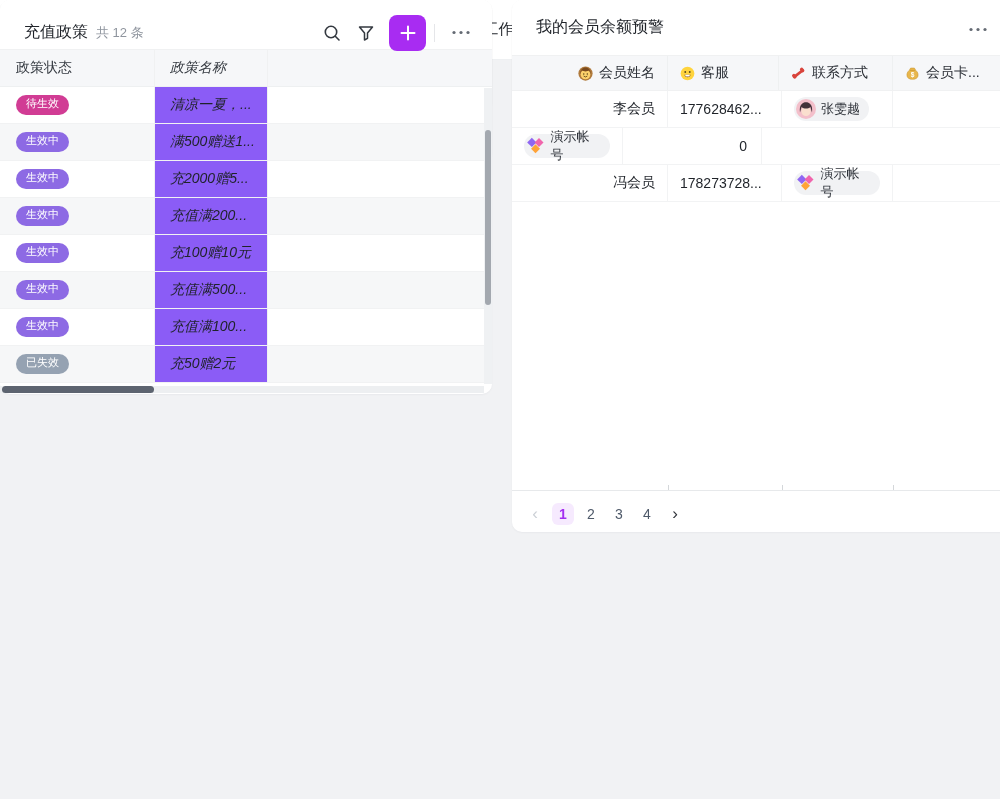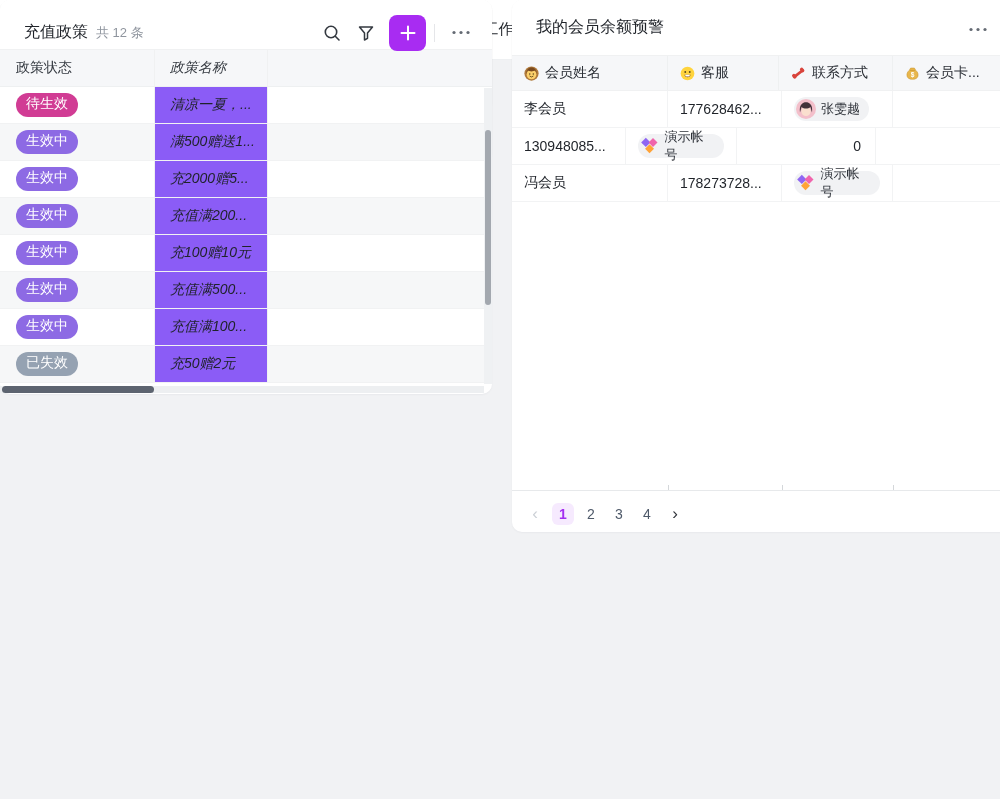--- a/index.html
+++ b/index.html
@@ -42,21 +42,21 @@
 
   
   #card-balance { left:512px; top:267; width:520px; height:532px; }
   #card-balance .card-head { border-bottom:none; height:55px; position:relative; }
   .more-dots { position:absolute; left:456px; top:24px; width:22px; height:10px;
     display:flex; align-items:center; cursor:pointer; }
   .btable-head { display:flex; height:36px; background:#f6f7f9;
     border-top:1px solid #f0f1f2; border-bottom:1px solid #f0f1f2; }
   .bh-cell { display:flex; align-items:center; gap:6px; padding:0 12px;
     font-size:14px; color:#2b2f36; border-right:1px solid #eef0f1; }
-  .bc1 { width:156px; } .bc2 { width:114px; } .bc3 { width:111px; } .bc4 { width:139px; border-right:none; }
+  .bc1 { width:156px;justify-content:flex-end; } .bc2 { width:114px; } .bc3 { width:111px; } .bc4 { width:139px; border-right:none; }
   .brow { display:flex; height:37px; border-bottom:1px solid #f2f3f4; cursor:pointer; }
   .b-cell { display:flex; align-items:center; padding:0 12px; font-size:14px;
     color:#1f2329; border-right:1px solid #f2f3f4; }
   .b-cell.num { justify-content:flex-end; padding-right:14px; }
   .agent-pill { display:inline-flex; align-items:center; gap:5px; height:24px;
     padding:0 9px 0 2px; border-radius:12px; background:#f1f2f4; font-size:13px; color:#2b2f36; }
   .agent-pill svg { width:20px; height:20px; display:block; }
   .btable-bottom { position:absolute; left:0; top:490px; width:520px; height:1px; background:#e7e9eb; }
   .btick { position:absolute; top:485px; width:1px; height:5px; background:#d4d7da; }
   .pagination { position:absolute; left:12px; top:503px; display:flex;
@@ -84,21 +84,21 @@
   .pc1 { width:155px; height:100%; display:flex; align-items:center;
     padding-left:16px; border-right:1px solid #f0f1f2;font-family:Liberation Mono, monospace; }
   .pc2 { width:113px; height:100%; display:flex; align-items:center;
     padding-left:15px; border-right:1px solid #f0f1f2;font-style:italic; }
   .pcf { flex:1; height:100%; }
   .prow { display:flex; height:37px; align-items:stretch; border-bottom:1px solid #f1f2f3;
     font-size:14px; color:#1f2329; cursor:pointer; }
   .prow .pc2 { background:#8b5cf6; }
   .prow.alt .pc1, .prow.alt .pcf { background:#f6f7f8; }
   .badge { display:inline-block; border-radius:999px; padding:3px 10px;
-    font-size:14px; line-height:1.25; color:#fff; background:var(--c,#8d6ae4); }
+    font-size:11px; line-height:1.25; color:#fff; background:var(--c,#8d6ae4); }
 
   .vscroll-track { position:absolute; right:0; top:88px; width:8px; height:296px; background:#eff1f3; }
   .vscroll-thumb { position:absolute; right:1px; top:130px; width:6px; height:175px;
     border-radius:3px; background:#a3a8af; cursor:grab; }
   .hscroll-track { position:absolute; left:0; top:386px; width:484px; height:7px; background:#edeff1; }
   .hscroll-thumb { position:absolute; left:2px; top:386px; width:152px; height:7px;
     border-radius:3.5px; background:#5d6470; cursor:grab; }
 </style>
 </head>
 <body>
@@ -258,21 +258,20 @@
               <circle cx="10" cy="10" r="10" fill="#f3bfca"></circle>
               <circle cx="10" cy="12.5" r="4.6" fill="#fadfce"></circle>
               <path d="M4 13.5 C2.8 5.5 6.8 3.2 10 3.2 C13.2 3.2 17.2 5.5 16 13.5 C15.2 10.8 14.8 9.6 14.5 8 C12 10 8 10 5.5 8 C5.2 9.6 4.8 10.8 4 13.5 Z" fill="#433239"></path>
             </svg>
           <span>张雯越</span>
         </span>
       </div>
       <div class="b-cell bc4 num">0</div>
     </div>
     <div class="brow">
-      <div class="b-cell bc2">130948085...</div>
       <div class="b-cell bc3">
         <span class="agent-pill">
           <svg viewBox="0 0 20 20">
               <polygon points="6,1.5 10.8,6.3 6,11.1 1.2,6.3" fill="#8f66f2"></polygon>
               <polygon points="13.4,1.8 18,6.4 13.4,11 8.8,6.4" fill="#ef5da8" opacity=".95"></polygon>
               <polygon points="9.8,8.2 14.4,12.8 9.8,17.4 5.2,12.8" fill="#ff9e2c" opacity=".95"></polygon>
             </svg>
           <span>演示帐号</span>
         </span>
       </div>

